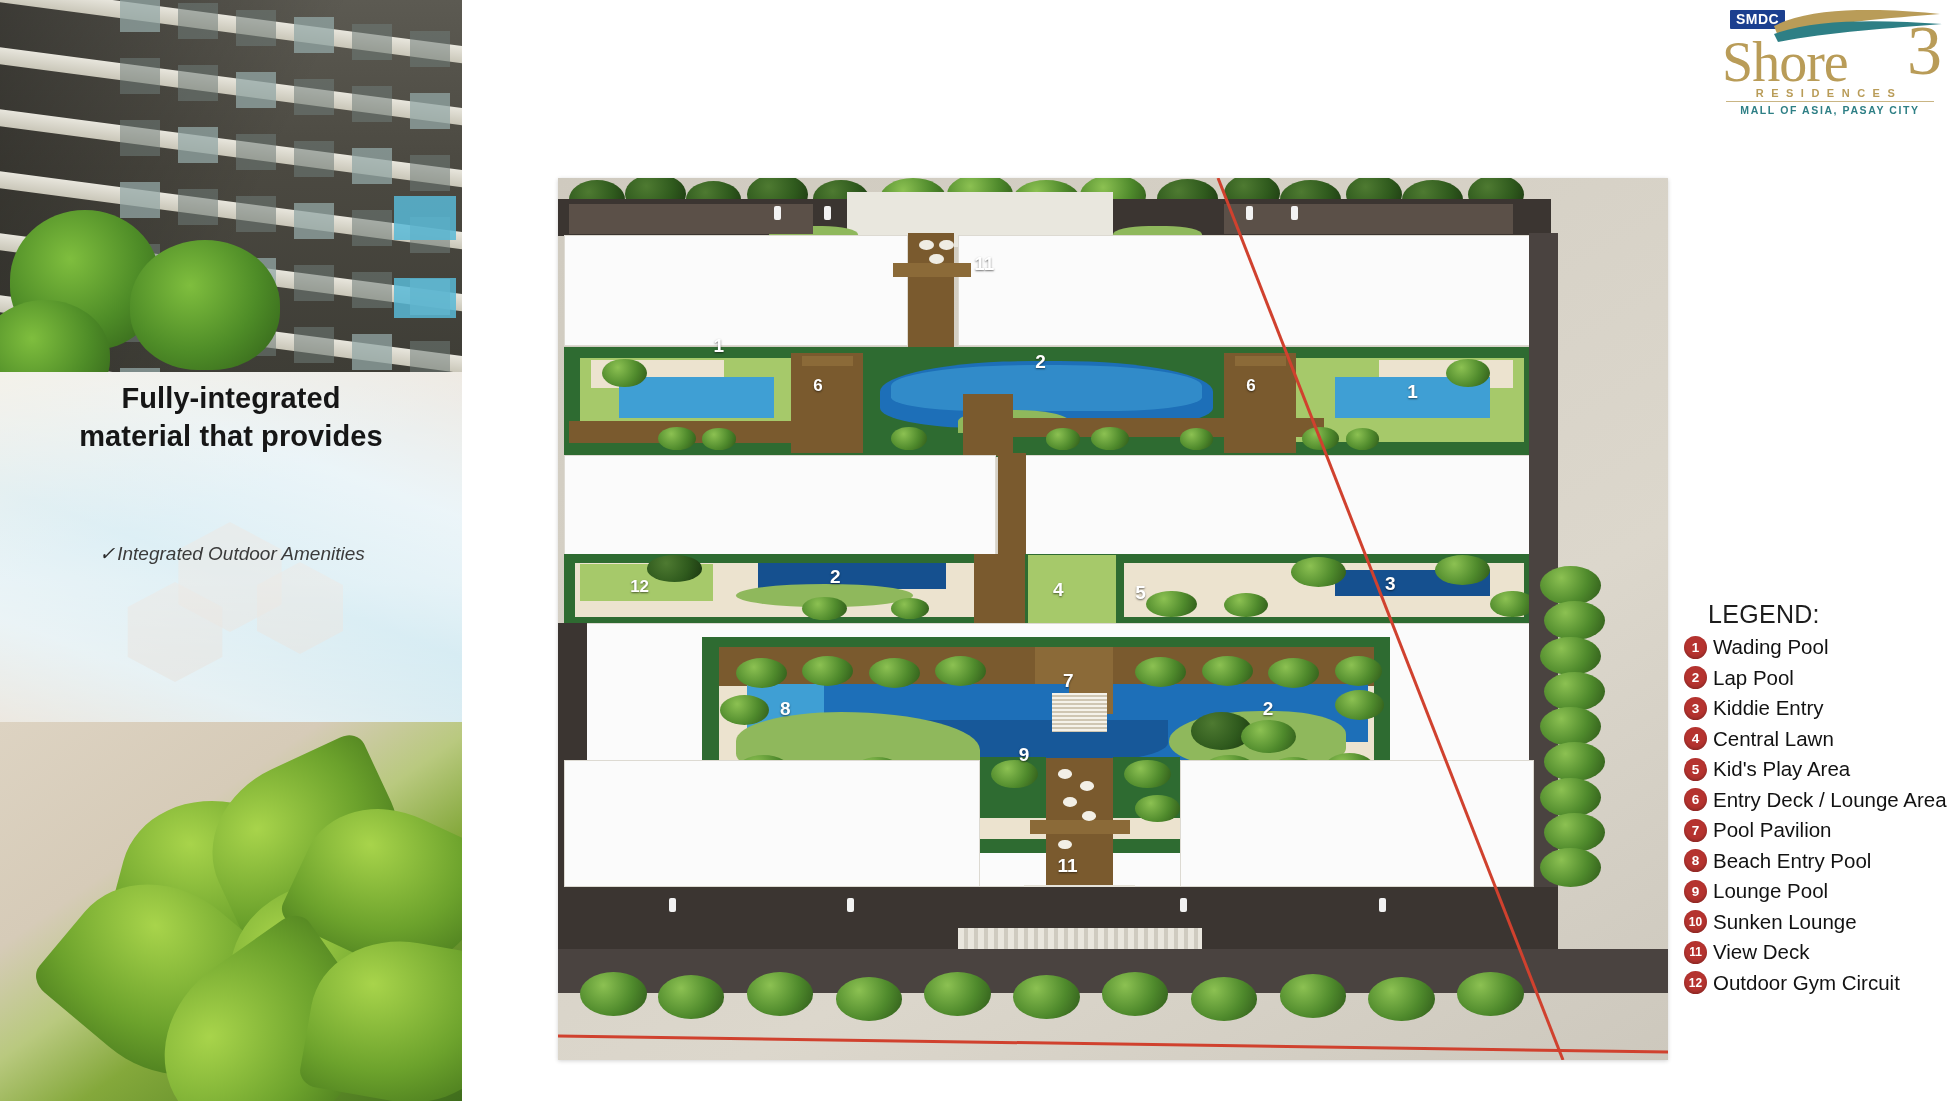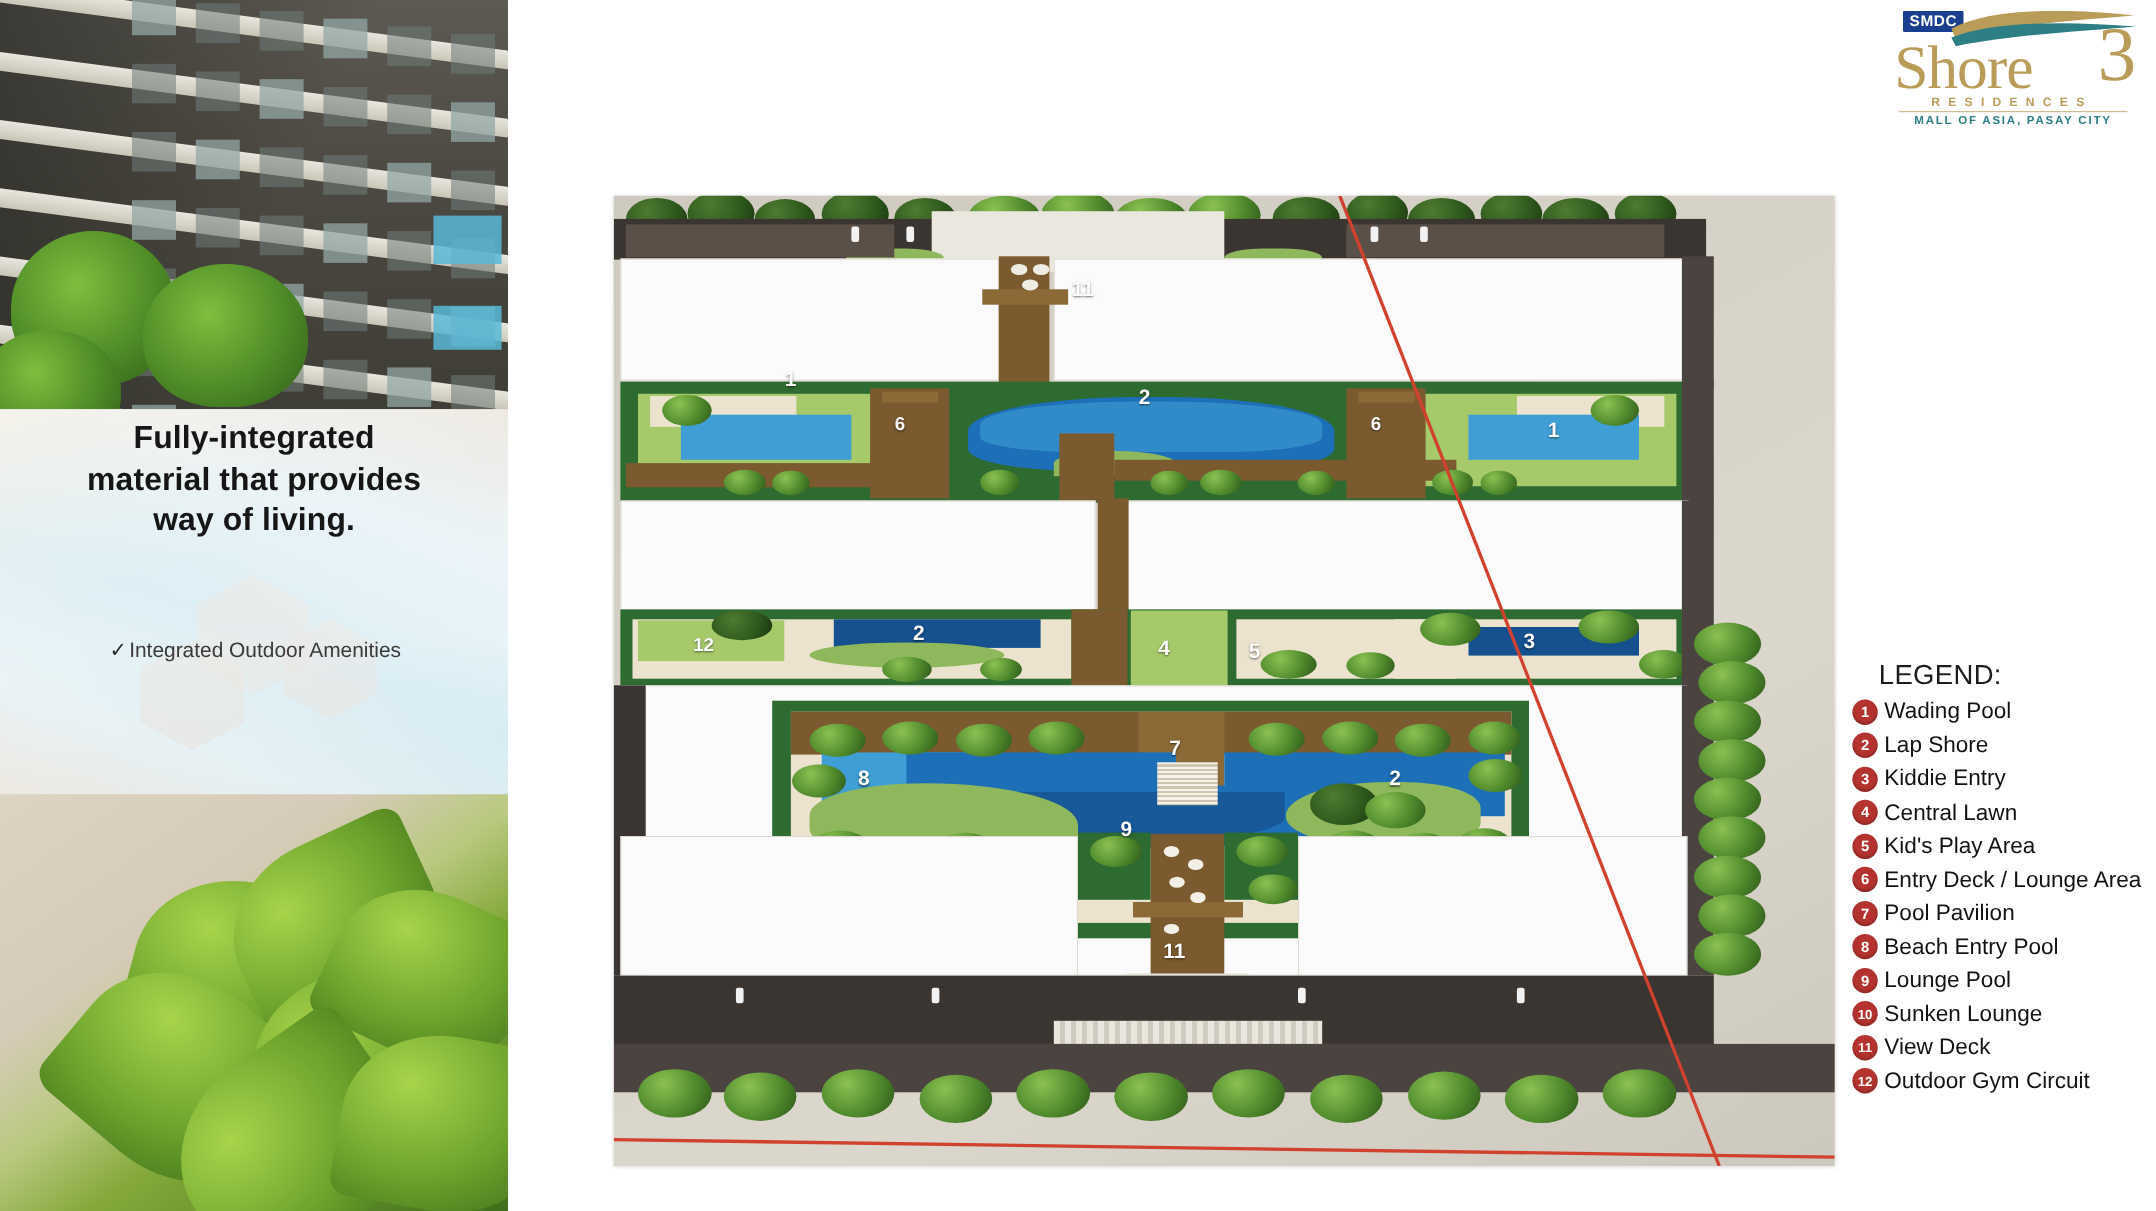--- a/index.html
+++ b/index.html
@@ -46,21 +46,21 @@
        linear-gradient(145deg,#ddd3c2 0%,#d6cbb8 32%,#b9c97f 48%,#84a83b 62%,#5f8c28 82%,#3f6d1c 100%);
   }
   .frond { position:absolute; border-radius:50% 10% 50% 10%;
      background:radial-gradient(ellipse at 30% 30%, #a8d44b 0%, #6ca22c 55%, #3c6b18 100%); }
 
   
   #left-text { position:absolute; left:0; top:380px; width:462px; padding:0 26px;
      text-align:center; z-index:6; }
   #left-headline { font-size:29px; font-weight:bold; line-height:1.30; color:#161616;
      letter-spacing:.1px; }
-  #left-list { margin-top:86px; font-size:19px; color:#3b3b3b; line-height:1.42; text-align:center; }
+  #left-list { margin-top:86px; font-size:19px; color:#3b3b3b; line-height:1.42; text-align:center;font-style:italic; }
   #left-list .li { white-space:nowrap; }
   #left-list .li .ck { display:inline-block; width:20px; color:#2b2b2b; }
   #left-list .li.indent { padding-left:34px; }
 
   
   #main { position:absolute; left:462px; top:0; right:0; bottom:0; background:#fff; }
 
   #page-title { position:absolute; left:30px; top:38px; font-size:67px; font-weight:bold;
      color:#151515; letter-spacing:-1px; }
 
@@ -193,21 +193,20 @@
         <div class="frond" style="left: 230px; top: 160px; width: 200px; height: 170px; transform: rotate(-10deg);"></div>
         <div class="frond" style="left: 300px; top: 90px; width: 180px; height: 150px; transform: rotate(25deg);"></div>
         <div class="frond" style="left: 160px; top: 230px; width: 210px; height: 180px; transform: rotate(-35deg);"></div>
         <div class="frond" style="left: 310px; top: 220px; width: 190px; height: 160px; transform: rotate(10deg);"></div>
       </div>
 
     <div id="left-text">
       <div id="left-headline">
         <div>Fully-integrated</div>
         <div>material that provides</div>
-        <div>way of living.</div>
       </div>
       <div id="left-list">
         <div class="li">
           <span class="ck">✓</span><span>Integrated Outdoor Amenities</span>
         </div>
       </div>
     </div>
   </div>
 
   <div id="main">
@@ -427,21 +426,21 @@
 
     <div id="legend">
       <div id="legend-title">LEGEND:</div>
 
       <div class="leg-row">
         <span class="leg-badge">1</span>
         <span class="leg-label">Wading Pool</span>
       </div>
       <div class="leg-row">
         <span class="leg-badge">2</span>
-        <span class="leg-label">Lap Shore</span>
+        <span class="leg-label">Lap Pool</span>
       </div>
       <div class="leg-row">
         <span class="leg-badge">3</span>
         <span class="leg-label">Kiddie Entry</span>
       </div>
       <div class="leg-row">
         <span class="leg-badge">4</span>
         <span class="leg-label">Central Lawn</span>
       </div>
       <div class="leg-row">

